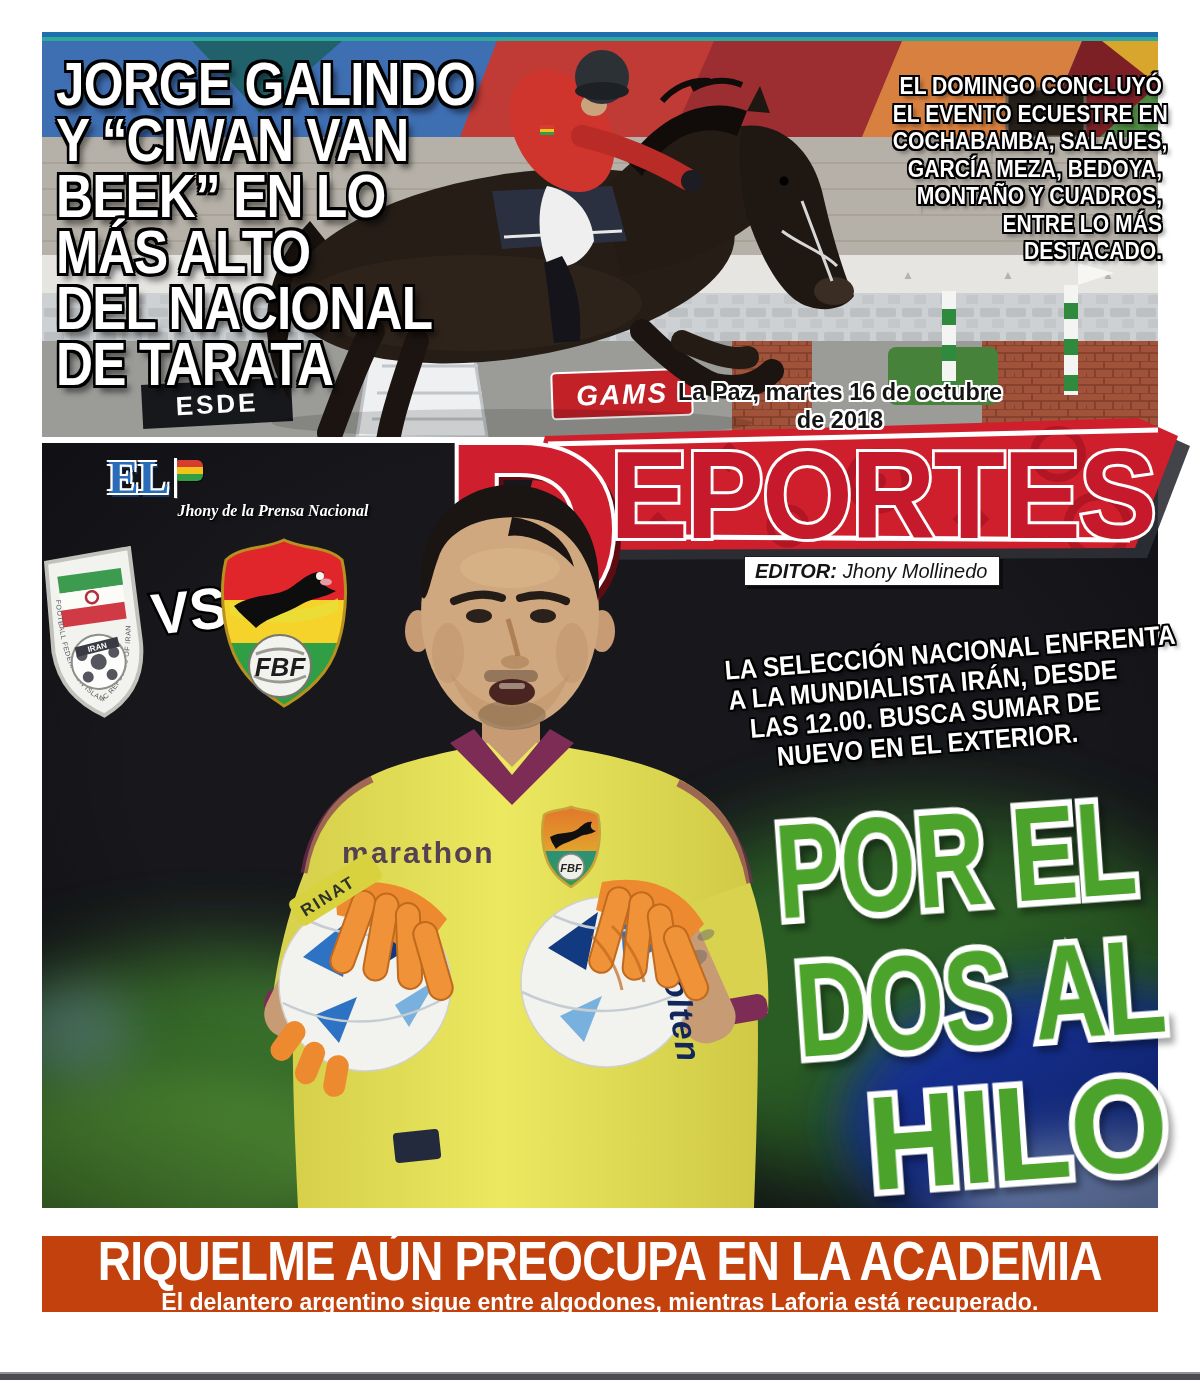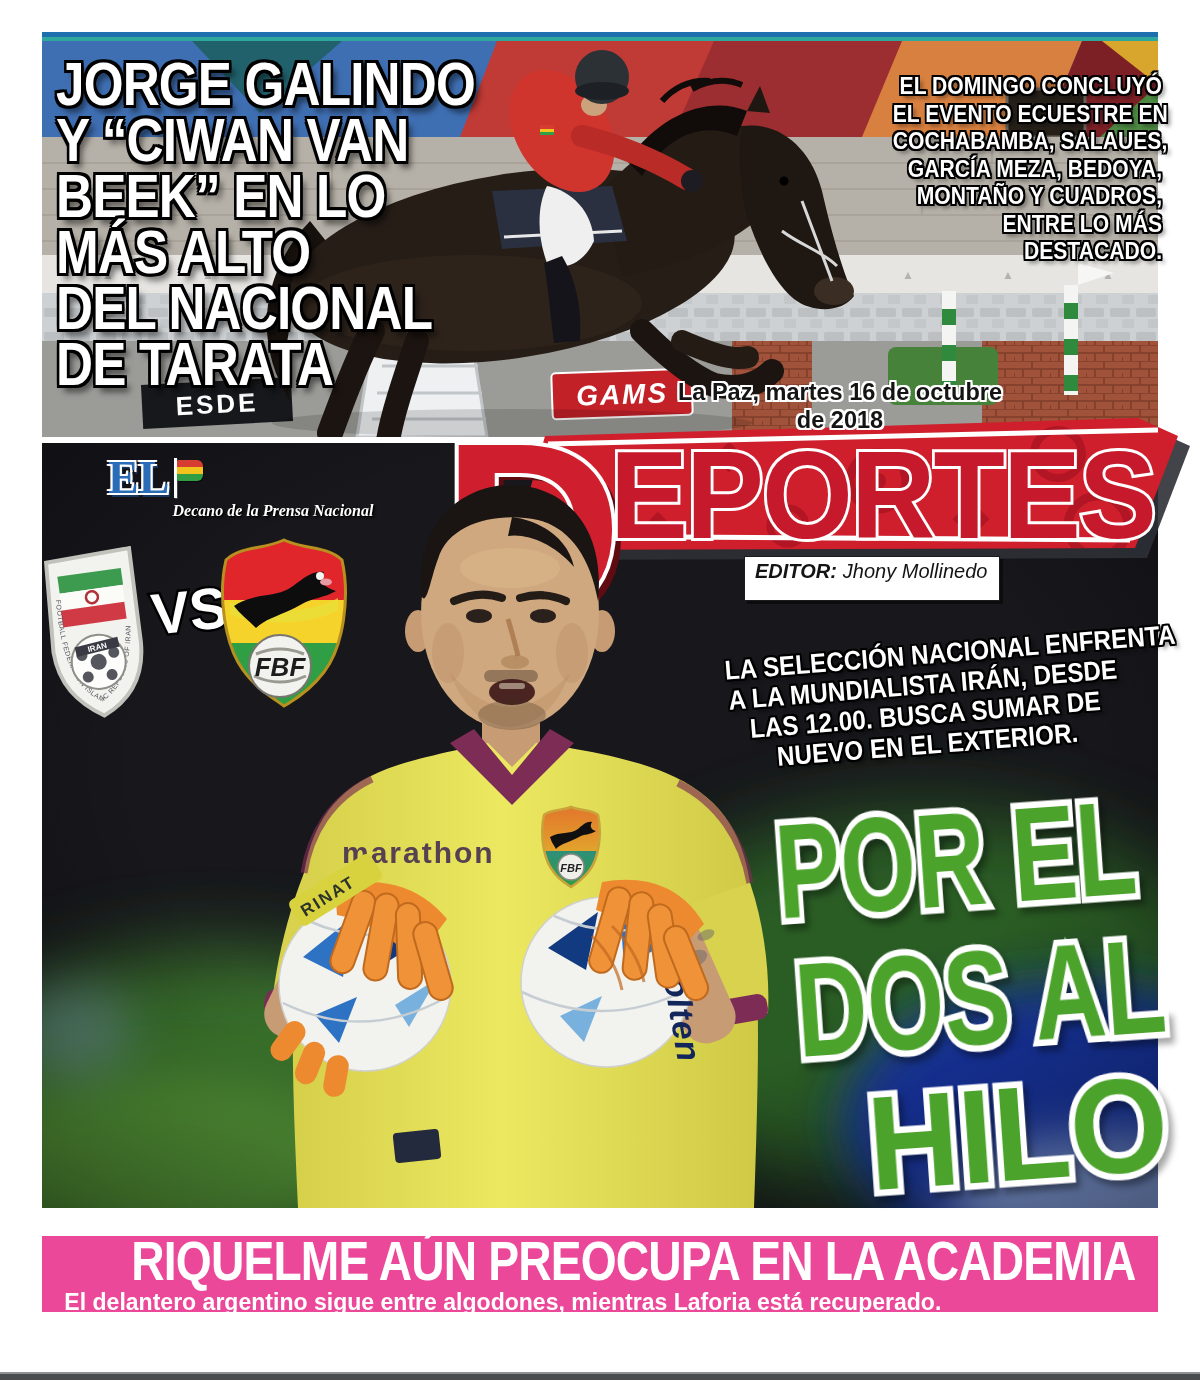--- a/index.html
+++ b/index.html
@@ -39,21 +39,21 @@
 
   
   .date-label{left:664px;top:378px;width:352px;z-index:36;font-weight:700;font-size:24px;
     text-align:center;transform:scaleX(.98);}
 
   
   .lockup{left:398px;top:376px;width:800px;height:250px;z-index:30;overflow:visible;}
 
   
   .editor-box{left:744px;top:556px;z-index:36;background:#fff;border:1px solid #1c1c1c;
-    box-shadow:3px 3px 0 rgba(0,0,0,.45);padding:3px 12px 17px 10px;font-size:20px;
+    box-shadow:3px 3px 0 rgba(0,0,0,.45);padding:3px 12px 2px 10px;font-size:20px;
     font-style:italic;color:#141414;white-space:nowrap;}
   .editor-box b{font-weight:700;margin-right:6px;}
 
   
   .eldiario{left:108px;top:456px;z-index:35;width:270px;text-align:center;}
   .eldiario .name{font-family:"Liberation Serif",serif;font-weight:700;font-size:46px;
     line-height:44px;color:#2a6cb8;display:flex;align-items:center;justify-content:flex-start;gap:4px;
     text-shadow:-2px -2px 0 #fff,2px -2px 0 #fff,-2px 2px 0 #fff,2px 2px 0 #fff,3px 4px 0 #16355f;}
   .bo-flag{position:relative;width:30px;height:40px;}
   .bo-flag .pole{position:absolute;left:1px;top:0;width:3px;height:40px;background:#fff;
@@ -72,22 +72,22 @@
 
   
   .lead-note{left:706px;top:640px;width:436px;z-index:50;transform:rotate(-4.6deg);
     font-weight:700;font-size:27px;line-height:30px;text-align:center;white-space:nowrap;}
   .lead-note .ln{display:block;transform:scaleX(.9);transform-origin:center;}
 
   
   .green-hl{left:768px;top:782px;width:430px;height:420px;z-index:50;overflow:visible;}
 
   
-  .bottom-bar{left:42px;top:1236px;width:1116px;height:76px;z-index:20;background:#ec4899;
-    display:flex;flex-direction:column;justify-content:center;}
+  .bottom-bar{left:42px;top:1236px;width:1116px;height:76px;z-index:20;background:#c2410c;
+    display:flex;flex-direction:column;align-items:center;justify-content:center;}
   .bottom-bar .bb-title{color:#fff;font-weight:700;font-size:55px;line-height:54px;
     letter-spacing:-1px;transform:scaleX(.84);white-space:nowrap;}
   .bottom-bar .bb-sub{color:#fff;font-weight:700;font-size:24px;line-height:26px;
     transform:scaleX(.96);white-space:nowrap;margin-top:1px;}
 
   .bottom-strip{left:0;top:1372px;width:1200px;height:8px;z-index:5;
     background:linear-gradient(#909296 0 30%,#4a4c50 30% 100%);}
 </style>
 </head>
 <body>
@@ -285,21 +285,21 @@
   </div>
 
   <div class="abs eldiario">
     <div class="name">
       <span>EL</span>
       <span class="bo-flag">
         <span class="pole"></span>
           <span class="cloth"></span>
       </span>
     </div>
-    <div class="tagline">Decano de la Prensa Nacional</div>
+    <div class="tagline">Jhony de la Prensa Nacional</div>
   </div>
 
   <svg class="abs iran-badge" width="104" height="172" viewBox="0 0 104 172">
     <path d="M10,8 L94,2 L96,96 C96,132 78,154 52,166 C26,150 10,130 8,98 Z" fill="#f2f2ee" stroke="#c2c2bc" stroke-width="4"></path>
     <rect x="20" y="22" width="64" height="17" fill="#3d9b4f" transform="rotate(-2 52 30)"></rect>
     <rect x="20" y="39" width="64" height="17" fill="#fbfbf8" transform="rotate(-2 52 47)"></rect>
     <rect x="20" y="56" width="64" height="17" fill="#cf3a45" transform="rotate(-2 52 64)"></rect>
     <circle cx="52" cy="47" r="6" fill="none" stroke="#b23039" stroke-width="2.5" transform="rotate(-2 52 47)"></circle>
     <path id="iranring" d="M16,44 C14,110 28,138 52,152 C76,138 90,110 88,44" fill="none"></path>
     <text font-size="7" fill="#55555e" letter-spacing=".5">

